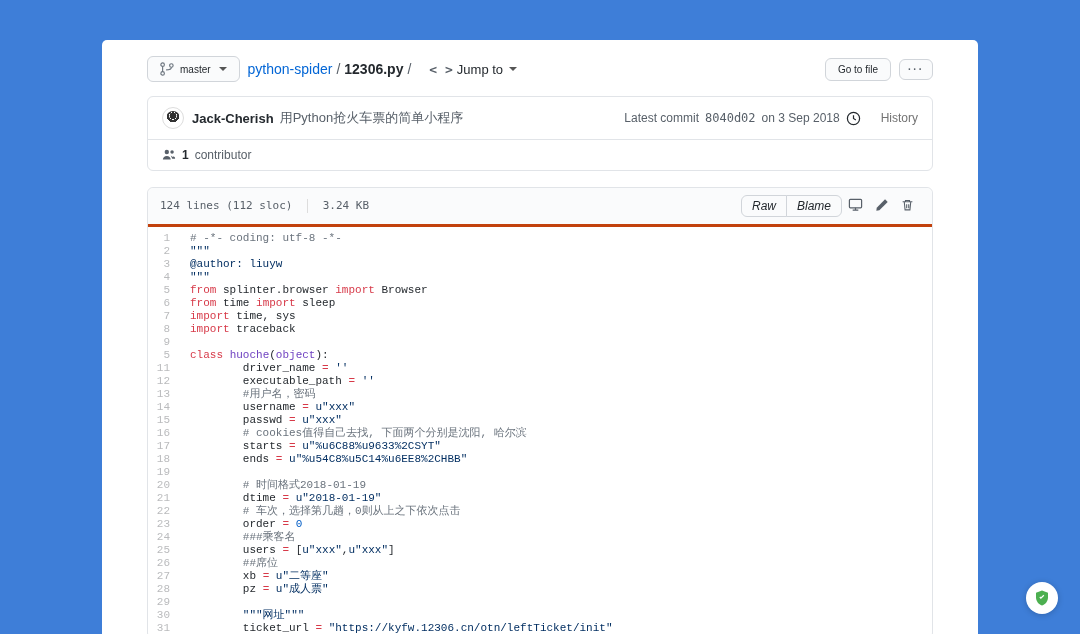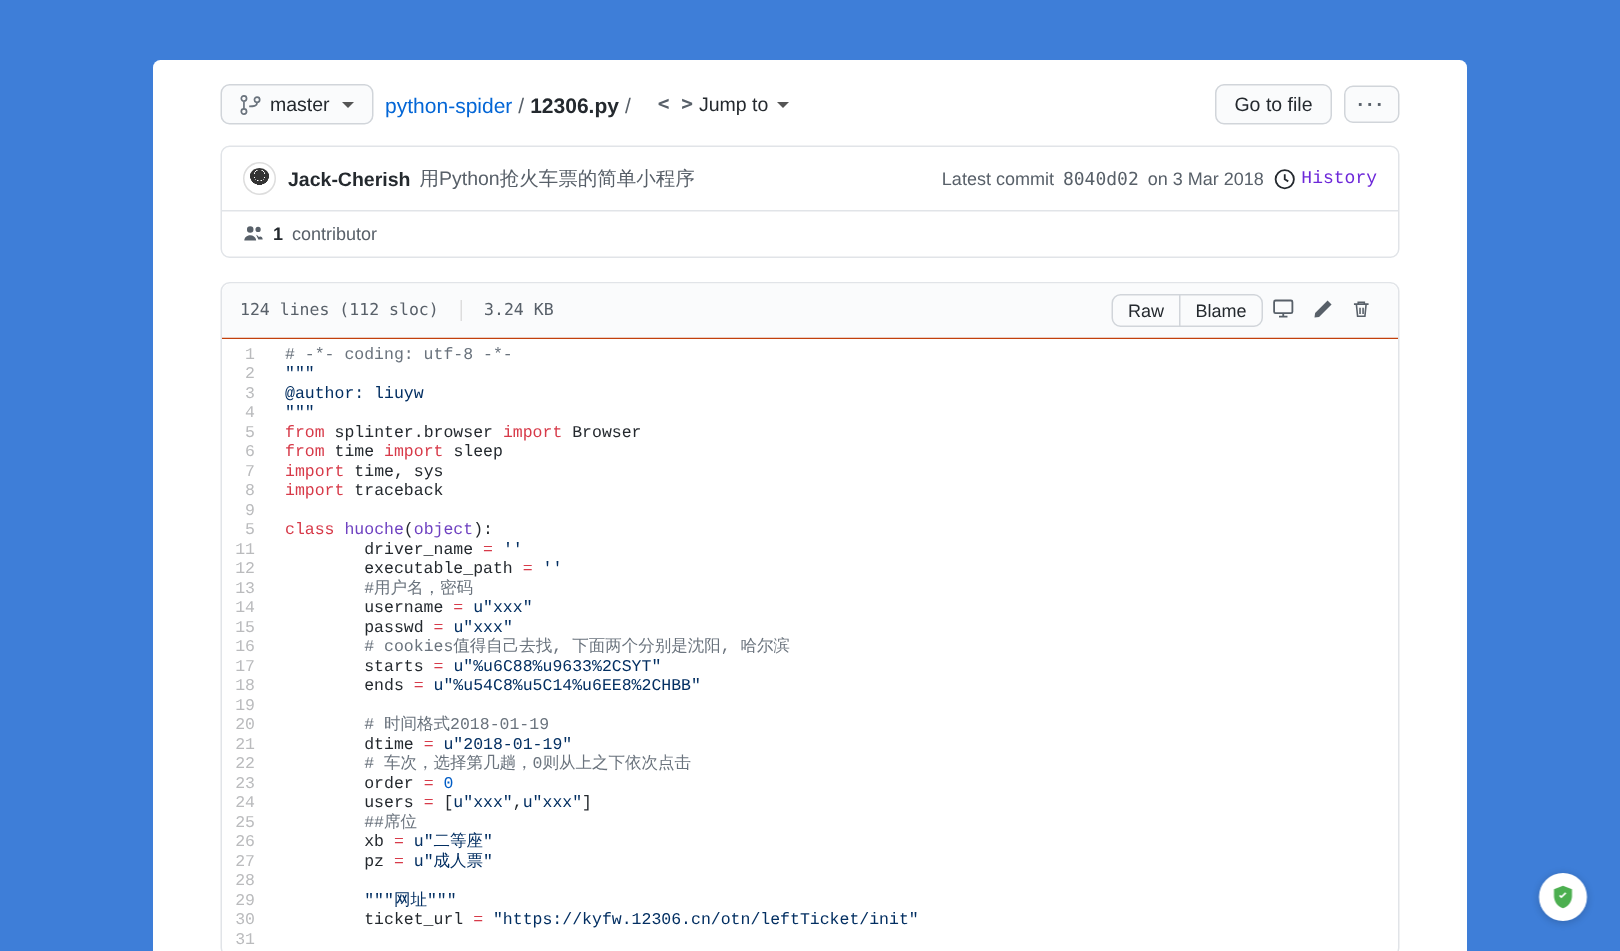--- a/index.html
+++ b/index.html
@@ -28,21 +28,21 @@
       display: flex;
       align-items: center;
       gap: 8px;
       padding: 6px 0 14px;
     }
     .btn {
       border: 1px solid #d1d5da;
       border-radius: 6px;
       background: #fafbfc;
       padding: 5px 12px;
-      font-size: 13px;
+      font-size: 10px;
       display: inline-flex;
       align-items: center;
       gap: 6px;
       cursor: pointer;
       color: #24292e;
     }
     .btn.icon-only { padding: 4px 8px; }
     .branch-btn svg.branch { fill: #6a737d; }
     .caret { display:inline-block; border-top: 4px solid #555; border-left: 4px solid transparent; border-right: 4px solid transparent; margin-left: 2px;}
     .breadcrumb { font-size: 14px; display:flex; align-items:center; gap:4px; }
@@ -71,44 +71,44 @@
       background: #fff; border: 1px solid #ddd;
       margin-right: 8px;
       display:flex; align-items:center; justify-content:center;
       font-size: 16px;
     }
     .avatar-inner { width:14px; height:14px; border-radius:50%; background: radial-gradient(circle at 50% 35%, #333 0%, #333 30%, #fff 31%, #fff 33%, #333 34%, #333 55%, #fff 56%); }
     .author { font-weight: 600; margin-right: 6px;}
     .commit-msg { color: #586069; }
     .commit-meta { font-size: 12px; color: #586069; display:flex; align-items:center; gap:6px;text-align:right;}
     .commit-sha { font-family: SFMono-Regular, Consolas, monospace; }
-    .history-link { display:flex; align-items:center; gap:4px; color:#6d28d9; font-weight:500;font-family:Liberation Mono, monospace;}
+    .history-link { display:flex; align-items:center; gap:20px; color:#737373; font-weight:500;}
     .history-icon { width:15px; height:15px; }
     .contrib-row {
       padding: 8px 14px;
       font-size: 12px;
       color: #586069;
       display:flex; align-items:center; gap:6px;
     }
     .contrib-num { font-weight:600; color:#24292e;}
     
     .file-box { border: 1px solid #e1e4e8; border-radius: 6px; }
     .file-header {
       display: flex;
       align-items: center;
       padding: 6px 12px;
       background: #fafbfc;
-      border-bottom: 1px solid #c2410c;
+      border-bottom: 3px solid #c2410c;
       border-radius: 6px 6px 0 0;
       font-size: 12px;
     }
     .file-info { color: #586069; font-family: SFMono-Regular, Consolas, monospace; font-size:11px; }
     .file-info .divider { display:inline-block; width:1px; height:14px; background:#ddd; margin: 0 8px; vertical-align:middle;}
     .btn-group { display: inline-flex; }
-    .btn-group .btn { border-radius:0; margin-left:-1px; padding:3px 10px; font-size:12px;}
+    .btn-group .btn { border-radius:0; margin-left:-1px; padding:3px 10px; font-size:12px;font-style:italic;}
     .btn-group .btn:first-child { border-radius:6px 0 0 6px;}
     .btn-group .btn:last-child { border-radius:0 6px 6px 0;}
     .tool-icon { color:#586069; padding: 3px 6px; cursor:pointer;}
     
     .code-area { display: flex; font-family: SFMono-Regular, Consolas, "Liberation Mono", Menlo, monospace; font-size: 11px; line-height: 1; }
     .line-numbers { text-align: right; color: #babbbd; padding: 4px 8px 4px 0; user-select:none; min-width:30px;}
     .line-numbers div { padding: 1px 0; height:13px; line-height:13px;}
     .code-lines { padding: 4px 0 4px 12px; }
     .code-lines div { white-space: pre; height:13px; line-height:13px; padding:1px 0;}
     .c { color: #6a737d; } 
@@ -168,21 +168,21 @@
       <div class="commit-row">
         <div class="avatar">
             <div class="avatar-inner"></div>
           </div>
         <span class="author">Jack-Cherish</span>
         <span class="commit-msg">用Python抢火车票的简单小程序</span>
         <div class="flex-spacer"></div>
         <div class="commit-meta">
           <span>Latest commit</span>
           <span class="commit-sha">8040d02</span>
-          <span>on 3 Mar 2018</span>
+          <span>on 3 Sep 2018</span>
           <span class="history-link">
             <svg class="history-icon" viewBox="0 0 16 16" fill="none" stroke="#24292e" stroke-width="1.3">
                 <circle cx="8" cy="8" r="6.5"></circle>
                 <path d="M8 4.5V8l2.5 1.5"></path>
               </svg>
             <span>History</span>
           </span>
         </div>
       </div>
       <div class="contrib-row">
@@ -274,20 +274,21 @@
             <div>        username <span class="o">=</span> <span class="s">u"xxx"</span></div>
             <div>        passwd <span class="o">=</span> <span class="s">u"xxx"</span></div>
             <div>        <span class="c"># cookies值得自己去找, 下面两个分别是沈阳, 哈尔滨</span></div>
             <div>        starts <span class="o">=</span> <span class="s">u"%u6C88%u9633%2CSYT"</span></div>
             <div>        ends <span class="o">=</span> <span class="s">u"%u54C8%u5C14%u6EE8%2CHBB"</span></div>
             <div></div>
             <div>        <span class="c"># 时间格式2018-01-19</span></div>
             <div>        dtime <span class="o">=</span> <span class="s">u"2018-01-19"</span></div>
             <div>        <span class="c"># 车次，选择第几趟，0则从上之下依次点击</span></div>
             <div>        order <span class="o">=</span> <span class="nm">0</span></div>
+            <div>        <span class="c">###乘客名</span></div>
             <div>        users <span class="o">=</span> [<span class="s">u"xxx"</span>,<span class="s">u"xxx"</span>]</div>
             <div>        <span class="c">##席位</span></div>
             <div>        xb <span class="o">=</span> <span class="s">u"二等座"</span></div>
             <div>        pz <span class="o">=</span> <span class="s">u"成人票"</span></div>
             <div></div>
             <div>        <span class="s">"""网址"""</span></div>
             <div>        ticket_url <span class="o">=</span> <span class="s">"https://kyfw.12306.cn/otn/leftTicket/init"</span></div>
           </div>
       </div>
     </div>

